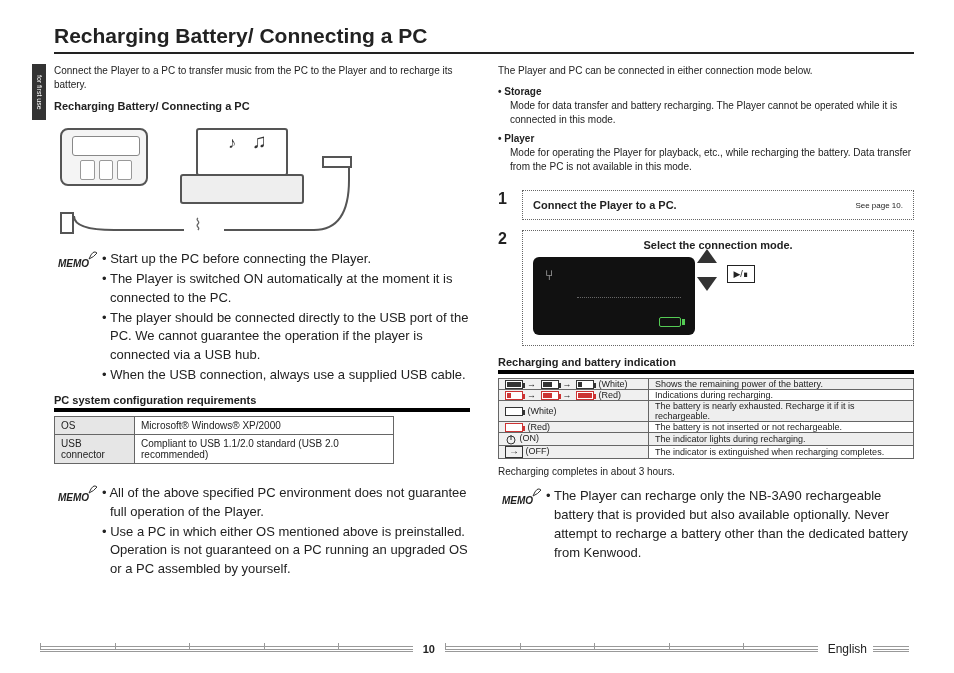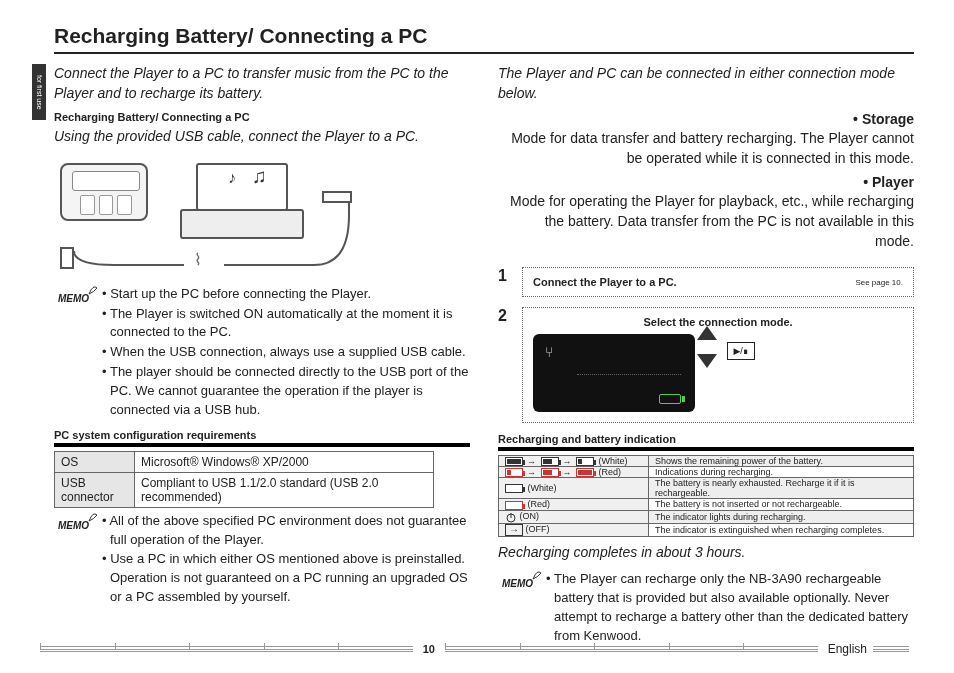--- a/index.html
+++ b/index.html
@@ -38,21 +38,21 @@
     margin-left: 14px;
   }
   .columns {
     display: flex;
     gap: 28px;
     margin-left: 14px;
   }
   .col {
     width: 420px;
   }
-  .para { font-size: 14px; line-height: 1.4; margin-bottom: 8px; font-style: italic; }
+  .para { font-size: 10px; line-height: 1.4; margin-bottom: 8px; }
   .subhead { font-size: 11px; font-weight: bold; margin-bottom: 4px; margin-top: 6px; }
   .subhead.underline { border-bottom: 4px solid #000000; padding-bottom: 2px; }
   .illust {
     border: none;
     width: 310px;
     height: 120px;
     margin: 8px 0 10px 0;
     position: relative;
   }
   .device-box {
@@ -74,25 +74,25 @@
   .small-plug { position:absolute; left:6px; bottom:6px; width:14px; height:22px; border:2px solid #555; background:#fff;}
   svg.cable { position:absolute; inset:0; width:100%; height:100%; }
 
   .memo-row { display:flex; gap:6px; align-items:flex-start; margin:4px 0 8px 4px;}
   .memo-label { font-size:10px; font-weight:bold; font-style:italic; position:relative; padding-top:8px; width:38px; flex-shrink:0;}
   .memo-leaf { position:absolute; right:-2px; top:-2px; width:10px; height:12px; }
   .memo-list { font-size:13px; line-height:1.45; }
   .memo-list li { list-style:none; text-indent:-8px; padding-left:8px; margin-bottom:1px;}
   .memo-list li::before { content:"• "; }
 
-  .req-table { width: 380px; border-collapse: collapse; font-size:12px; margin-bottom:4px;}
+  .req-table { width: 340px; border-collapse: collapse; font-size:10px; margin-bottom:20px;}
   .req-table td { border:1px solid #666; padding:3px 6px; }
   .req-table td:first-child { background:#e6e6e6; width:80px;}
 
-  .mode-item { font-size:14px; margin-bottom:6px;text-align:right; }
+  .mode-item { font-size:10px; margin-bottom:6px; }
   .mode-item b::before { content:"•  "; }
   .mode-desc { padding-left:12px; line-height:1.4; margin-top:2px;}
 
   .step-row { display:flex; gap:10px; margin-bottom:10px; align-items:flex-start;}
   .step-num { font-size:16px; font-weight:bold; width:14px;}
   .step-box { flex:1; border:1px dotted #666; padding:8px 10px; }
   .step-title { font-size:11px; font-weight:bold; }
   .step-ref { font-size:8px; float:right; margin-top:2px;}
   .mode-screen {
     width:162px; height:78px; background:#111; border-radius:6px; margin:6px 0 2px 0; position:relative;
@@ -140,21 +140,20 @@
 <div class="side-tab">for first use</div>
 
 <h1 class="title">Recharging Battery/ Connecting a PC</h1>
 
 <div class="columns">
 
   <div class="col">
     <p class="para">Connect the Player to a PC to transfer music from the PC to the Player and to recharge its battery.</p>
 
     <div class="subhead">Recharging Battery/ Connecting a PC</div>
-    <p class="para">Using the provided USB cable, connect the Player to a PC.</p>
 
     <div class="illust">
       <div class="device-box">
         <div class="device-screen"></div>
         <div class="device-btns">
             <div class="device-btn"></div>
             <div class="device-btn"></div>
             <div class="device-btn"></div>
           </div>
       </div>
@@ -175,22 +174,22 @@
     <div class="memo-row">
       <div class="memo-label">
         <svg class="memo-leaf">
             <path d="M1 11 Q5 1 9 5 Q6 9 1 11" fill="none" stroke="#333"></path>
           </svg>
         <span>MEMO</span>
       </div>
       <ul class="memo-list">
         <li>Start up the PC before connecting the Player.</li>
         <li>The Player is switched ON automatically at the moment it is connected to the PC.</li>
+        <li>The player should be connected directly to the USB port of the PC. We cannot guarantee the operation if the player is connected via a USB hub.</li>
         <li>When the USB connection, always use a supplied USB cable.</li>
-        <li>The player should be connected directly to the USB port of the PC. We cannot guarantee the operation if the player is connected via a USB hub.</li>
       </ul>
     </div>
 
     <div class="subhead underline">PC system configuration requirements</div>
     <table class="req-table">
       <tbody>
           <tr>
         <td>OS</td>
         <td>Microsoft® Windows® XP/2000</td>
       </tr>

